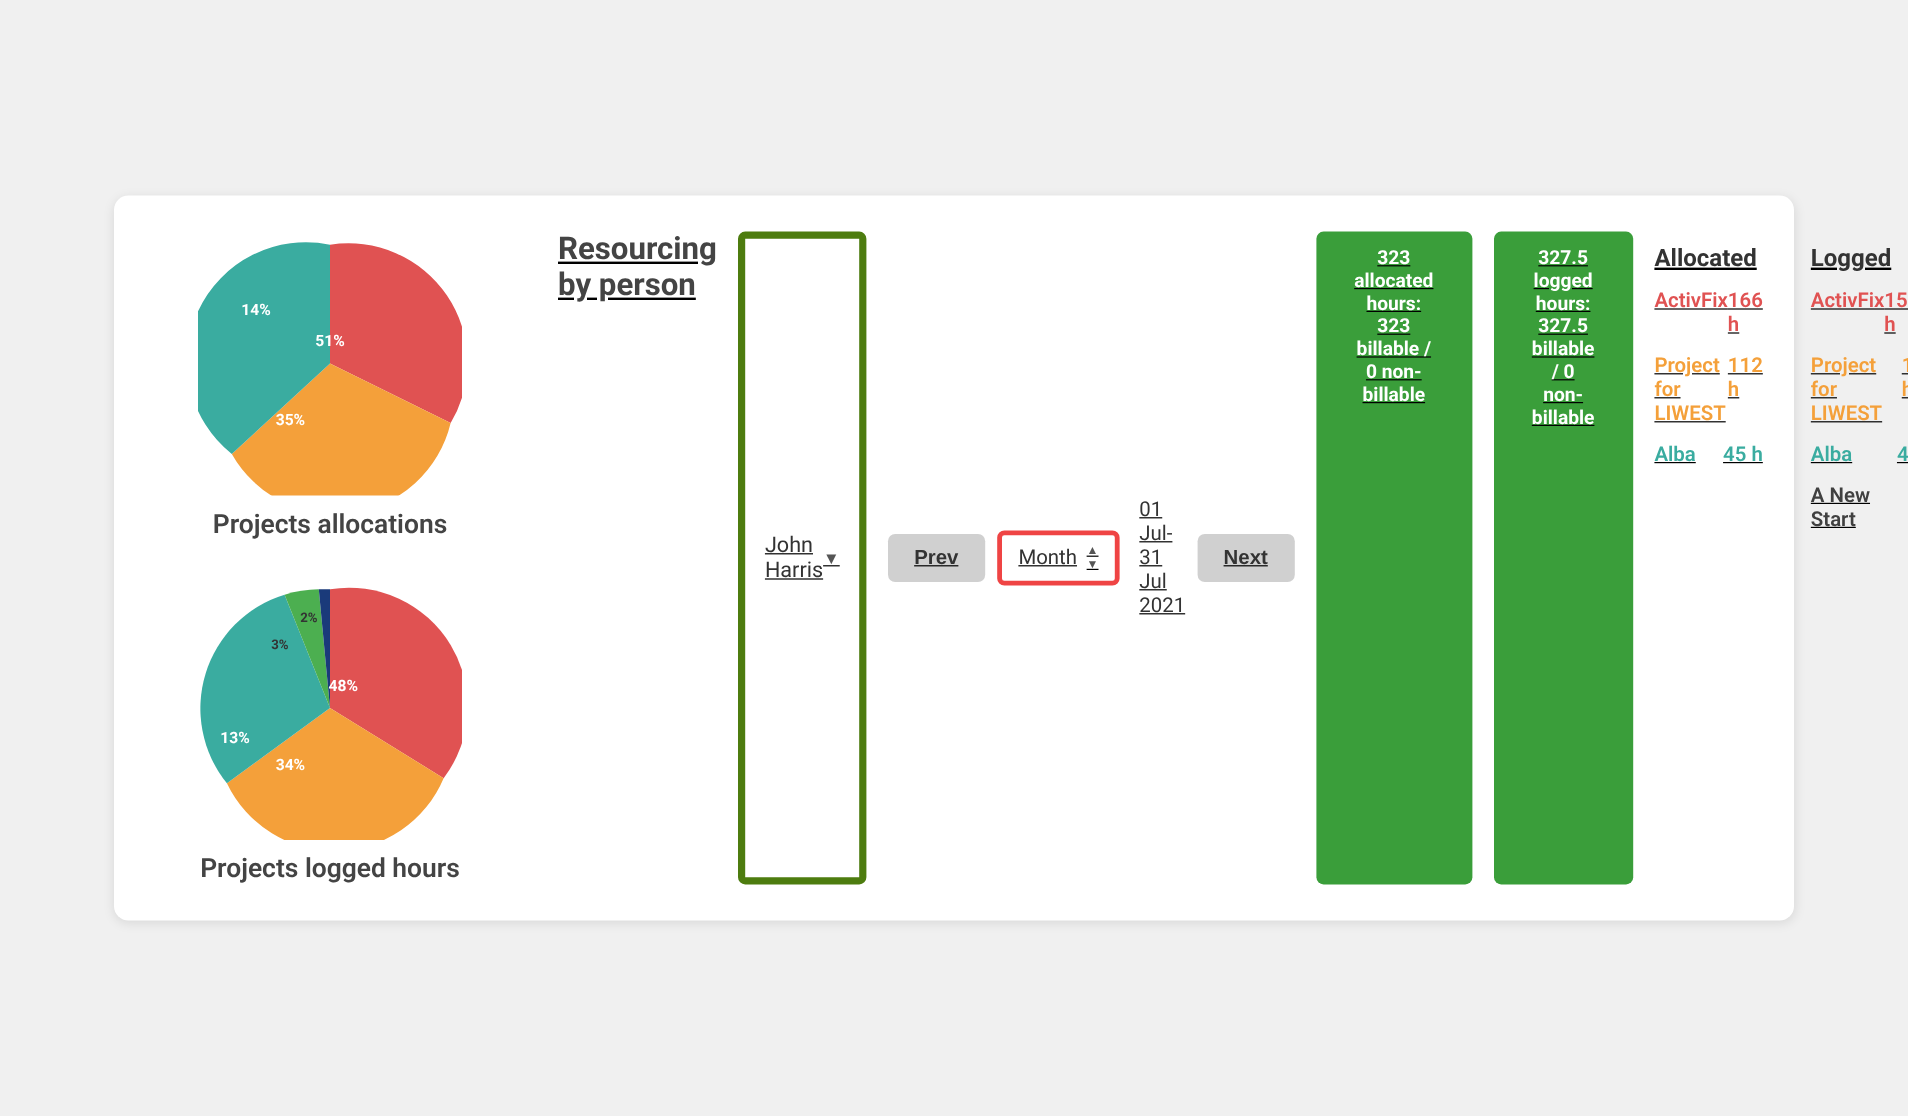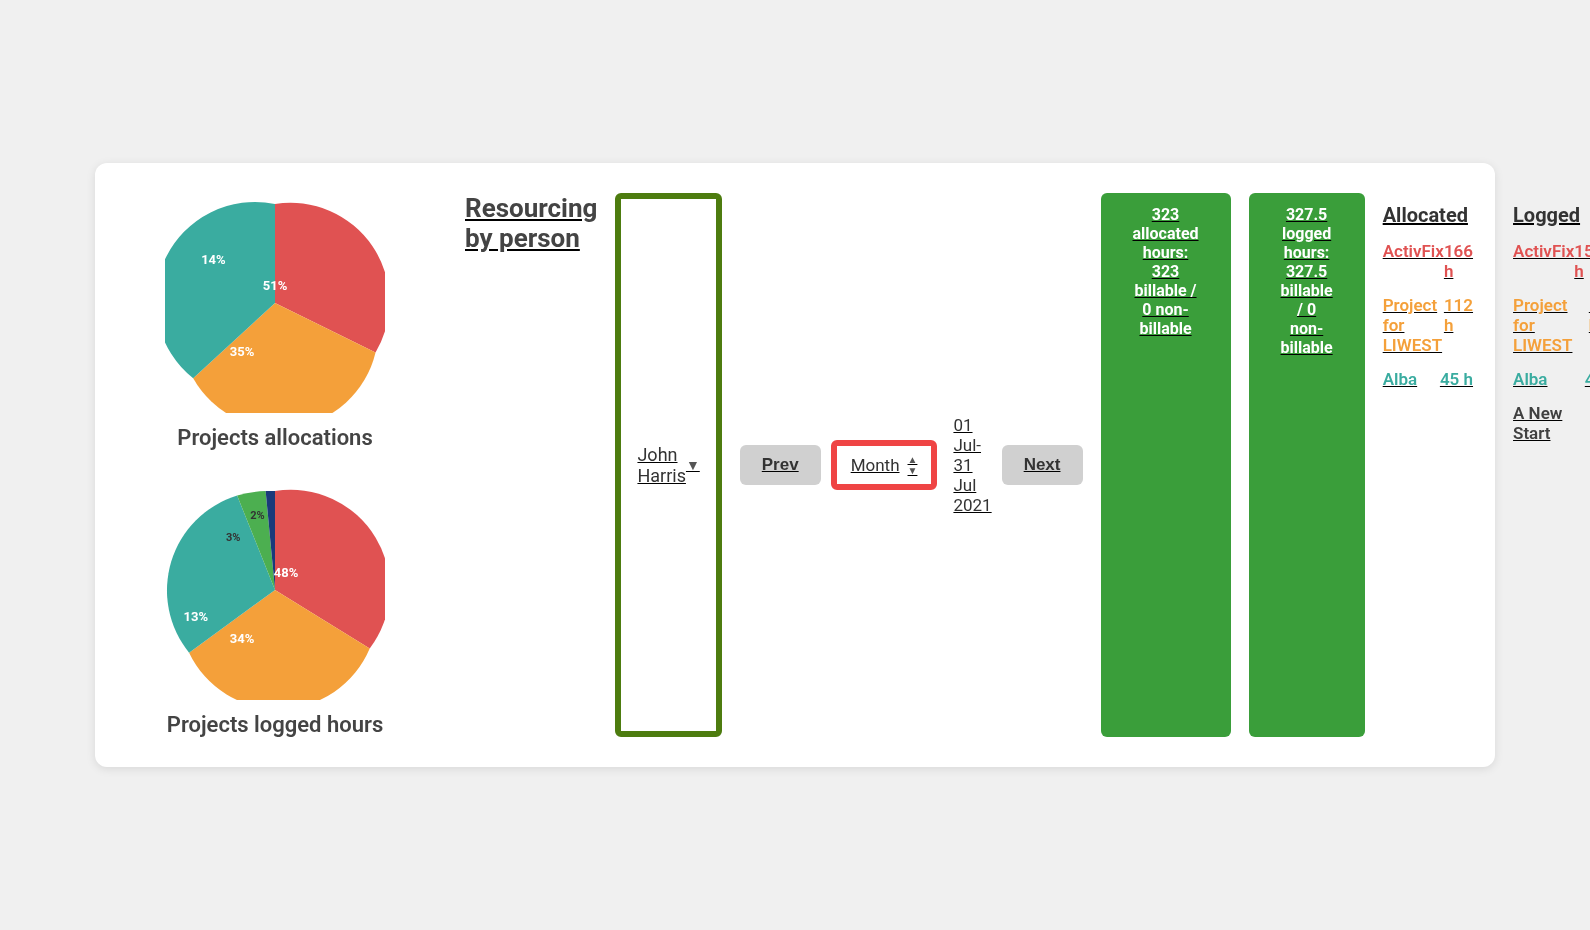--- a/index.html
+++ b/index.html
@@ -99,21 +99,21 @@
       border-radius: 6px;
       padding: 10px 22px;
       font-size: 17px;
       font-weight: 600;
       color: #333;
       cursor: pointer;
     }
     .period-select {
       display: flex;
       align-items: center;
-      border: 6px solid #ef4444;
+      border: 4px solid #ef4444;
       border-radius: 6px;
       padding: 8px 14px;
       font-size: 17px;
       color: #333;
       background: #fff;
       cursor: pointer;
       gap: 8px;
     }
     .period-arrows {
       display: flex;

